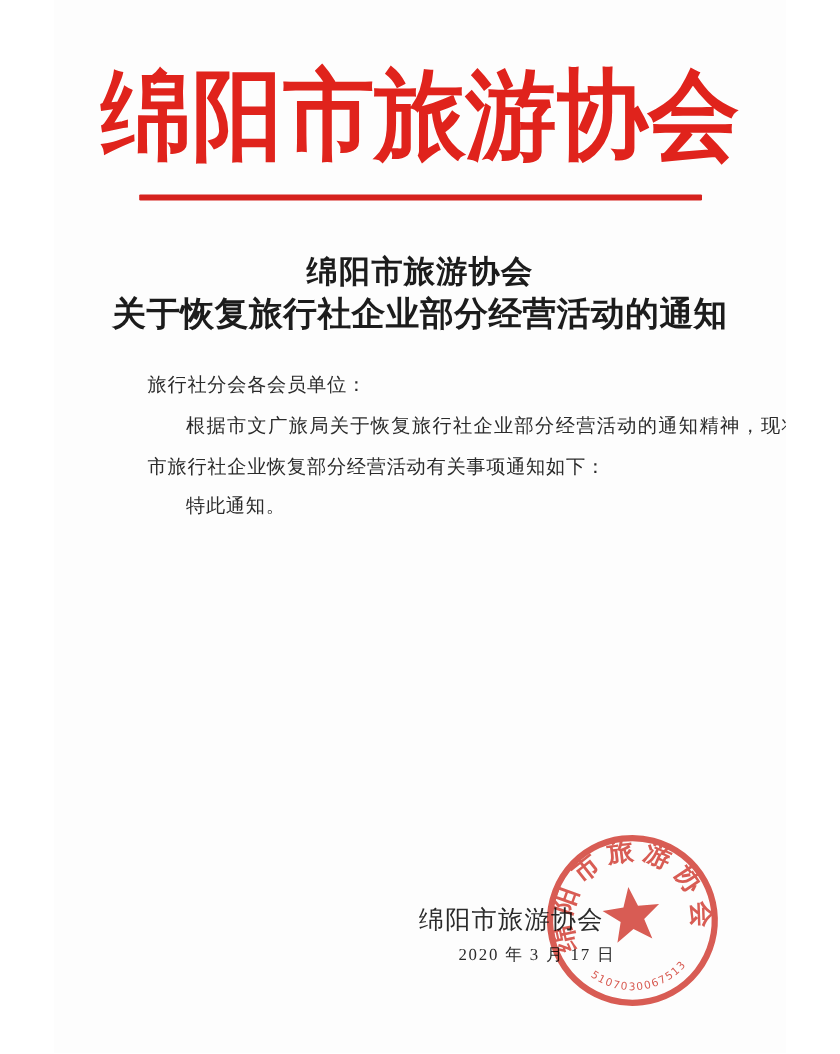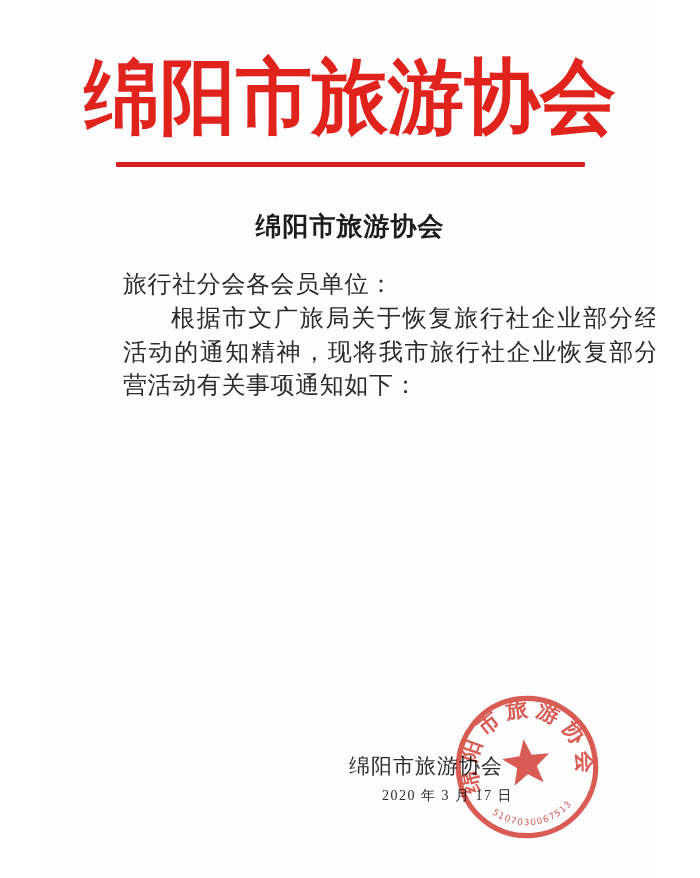--- a/index.html
+++ b/index.html
@@ -43,21 +43,21 @@
     text-align: center;
     font-weight: bold;
     color: #1c1c1c;
   }
   .doc-title .t1 { font-size: 26px; line-height: 35px; letter-spacing: 1px; }
   .doc-title .t2 { font-size: 28px; line-height: 37px; letter-spacing: 0.5px; }
   .doc-body {
     margin-top: 24px;
     padding-left: 78px;
     width: 640px; 
-    font-size: 24px;
+    font-size: 16px;
     letter-spacing: 0.6px;
     line-height: 33.6px;
     text-align: justify;
     color: #2b2b2b;
   }
   .doc-body p { text-align: justify; }
   .doc-body .para { text-indent: 2em; }
   .sig-org {
     position: absolute;
     top: 752px;
@@ -113,25 +113,27 @@
 
 <div class="page">
 
   <header>
     <h1 class="letterhead-name">绵阳市旅游协会</h1>
     <div class="letterhead-rule"></div>
   </header>
 
   <section class="doc-title">
     <div class="t1">绵阳市旅游协会</div>
+    <div class="t2">关于恢复旅行社企业部分经营活动的通知</div>
   </section>
 
   <section class="doc-body">
     <p class="salutation">旅行社分会各会员单位：</p>
     <p class="para">根据市文广旅局关于恢复旅行社企业部分经营活动的通知精神，现将我市旅行社企业恢复部分经营活动有关事项通知如下：</p>
+    <p class="para">特此通知。</p>
   </section>
 
   <div class="sig-org">绵阳市旅游协会</div>
   <div class="sig-date">2020 年 3 月 17 日</div>
 
   <svg class="seal" viewBox="0 0 150 150" xmlns="http://www.w3.org/2000/svg">
     <defs>
       <path id="arcTop" d="M 29,92 A 49,49 0 1 1 121,92" fill="none"></path>
       <path id="arcBottom" d="M 26.5,103 A 56,56 0 0 0 123.5,103" fill="none"></path>
     </defs>

